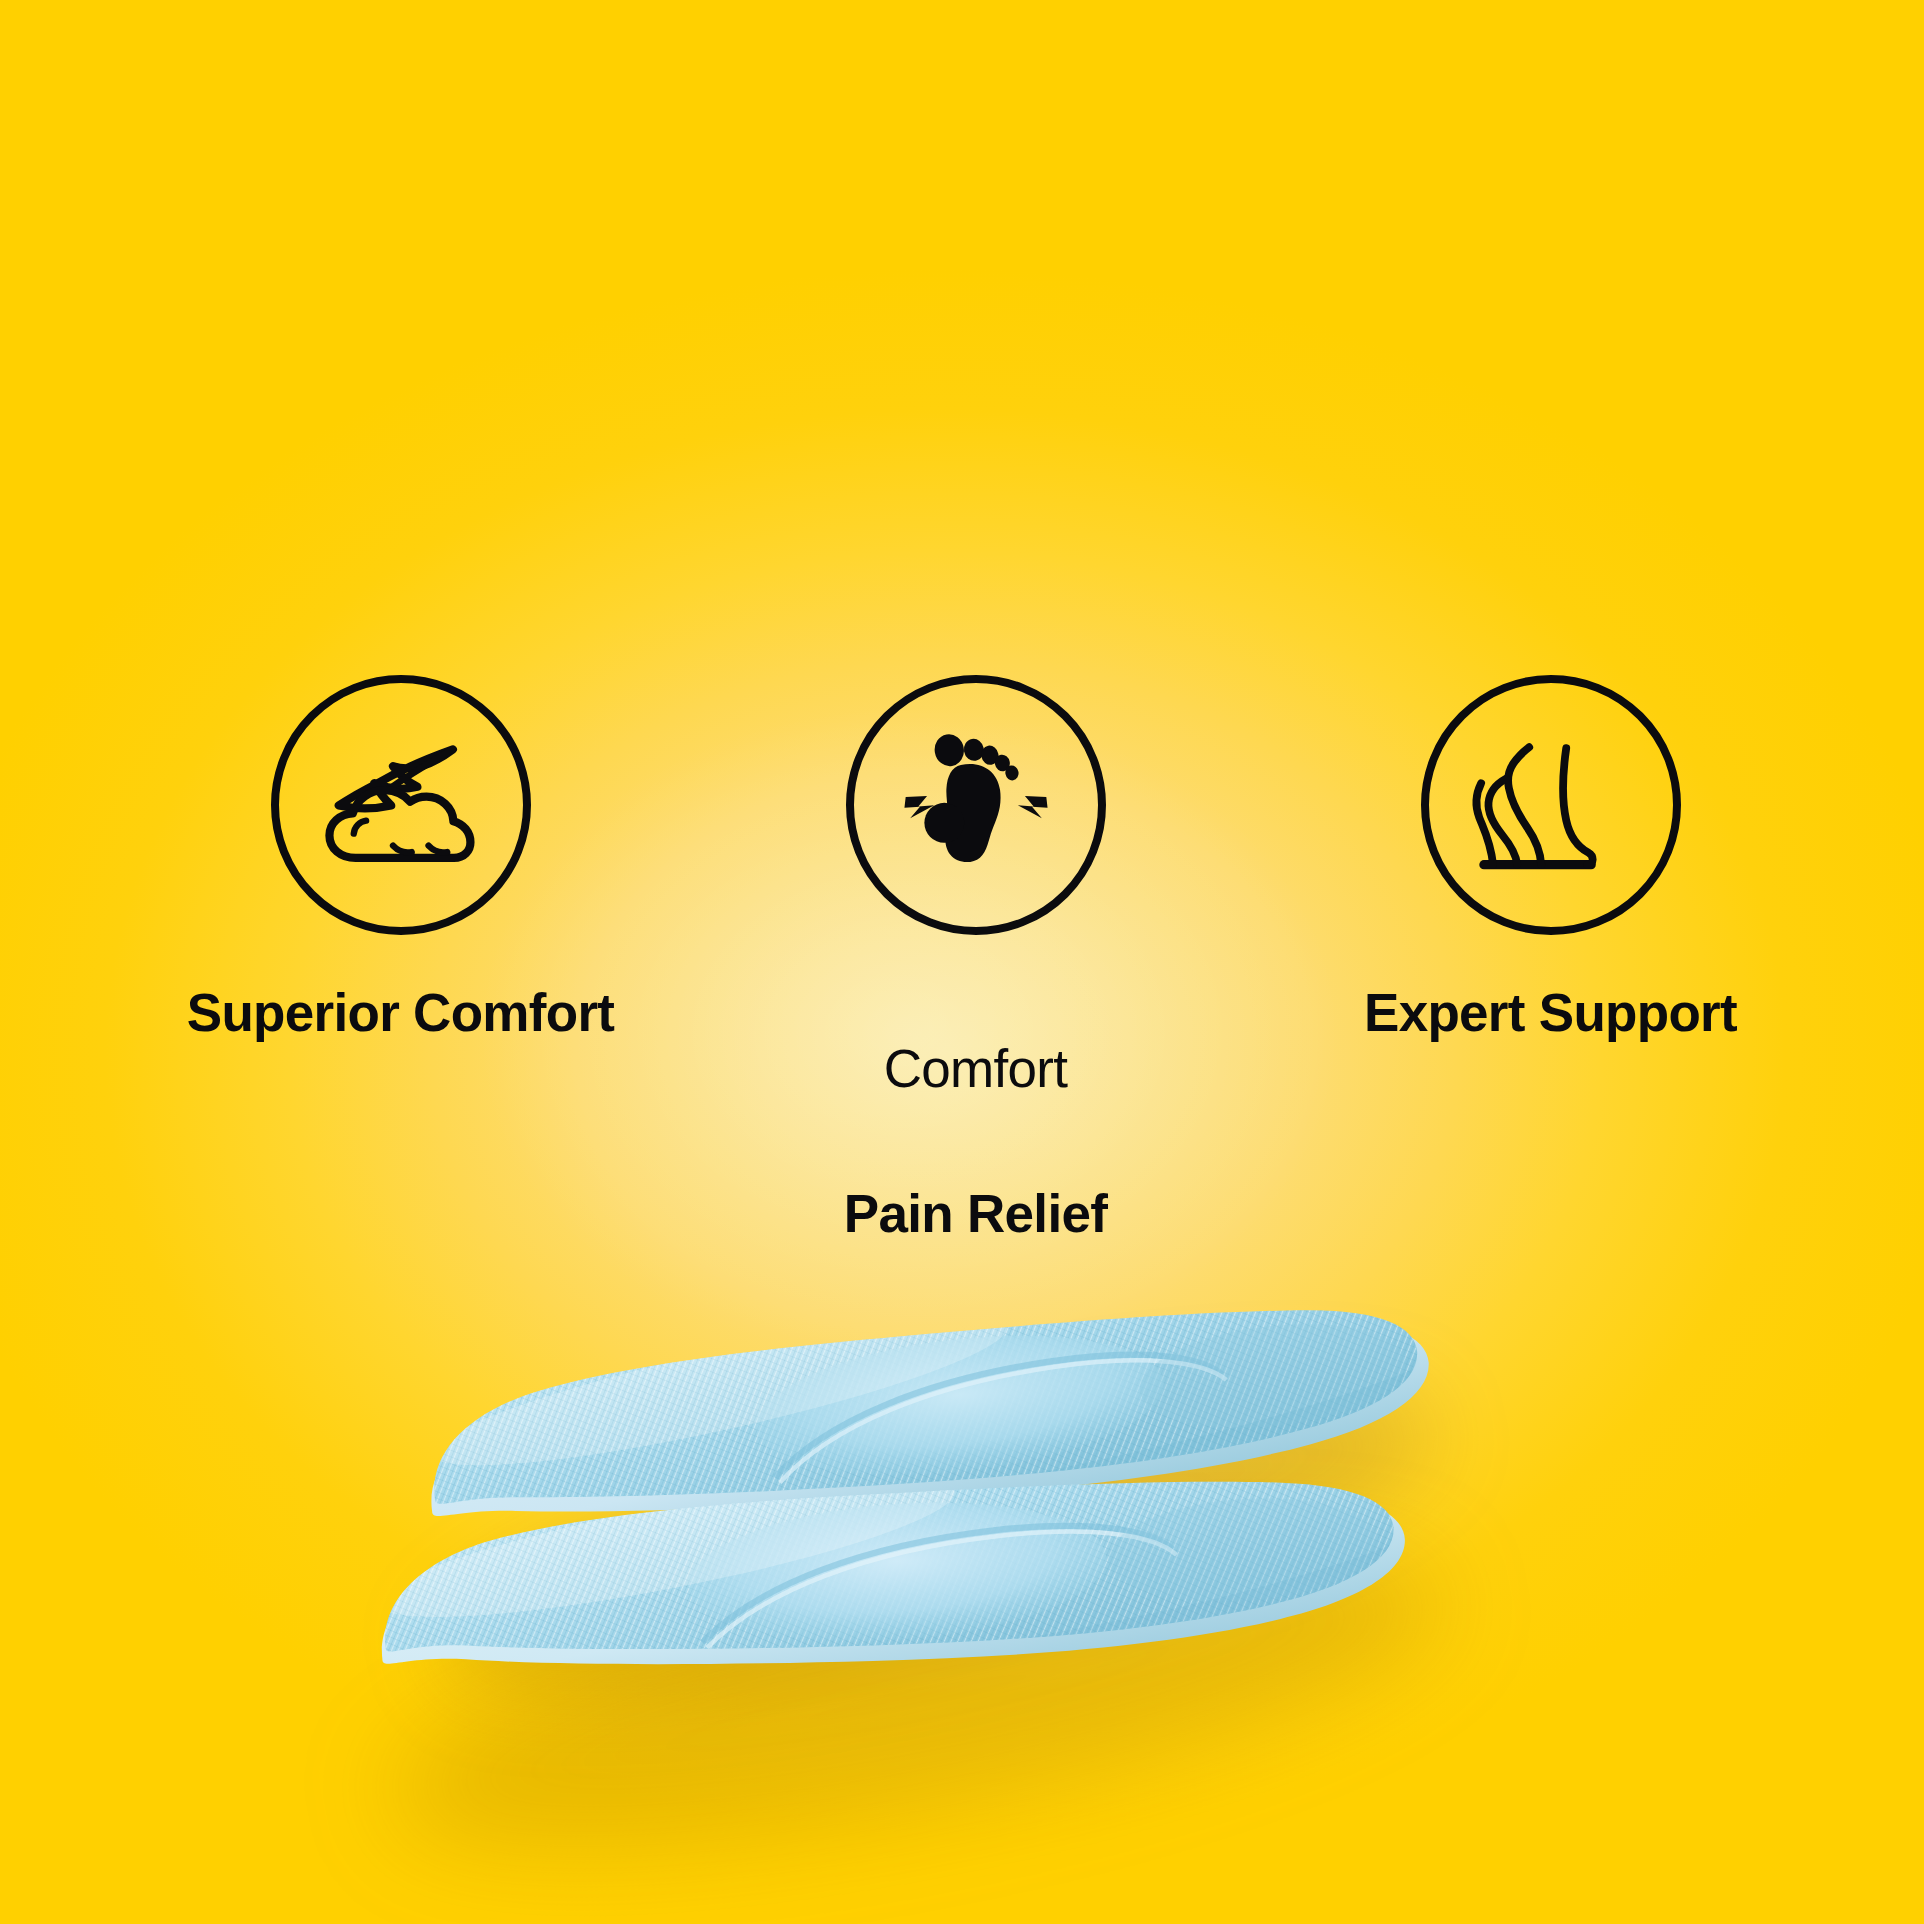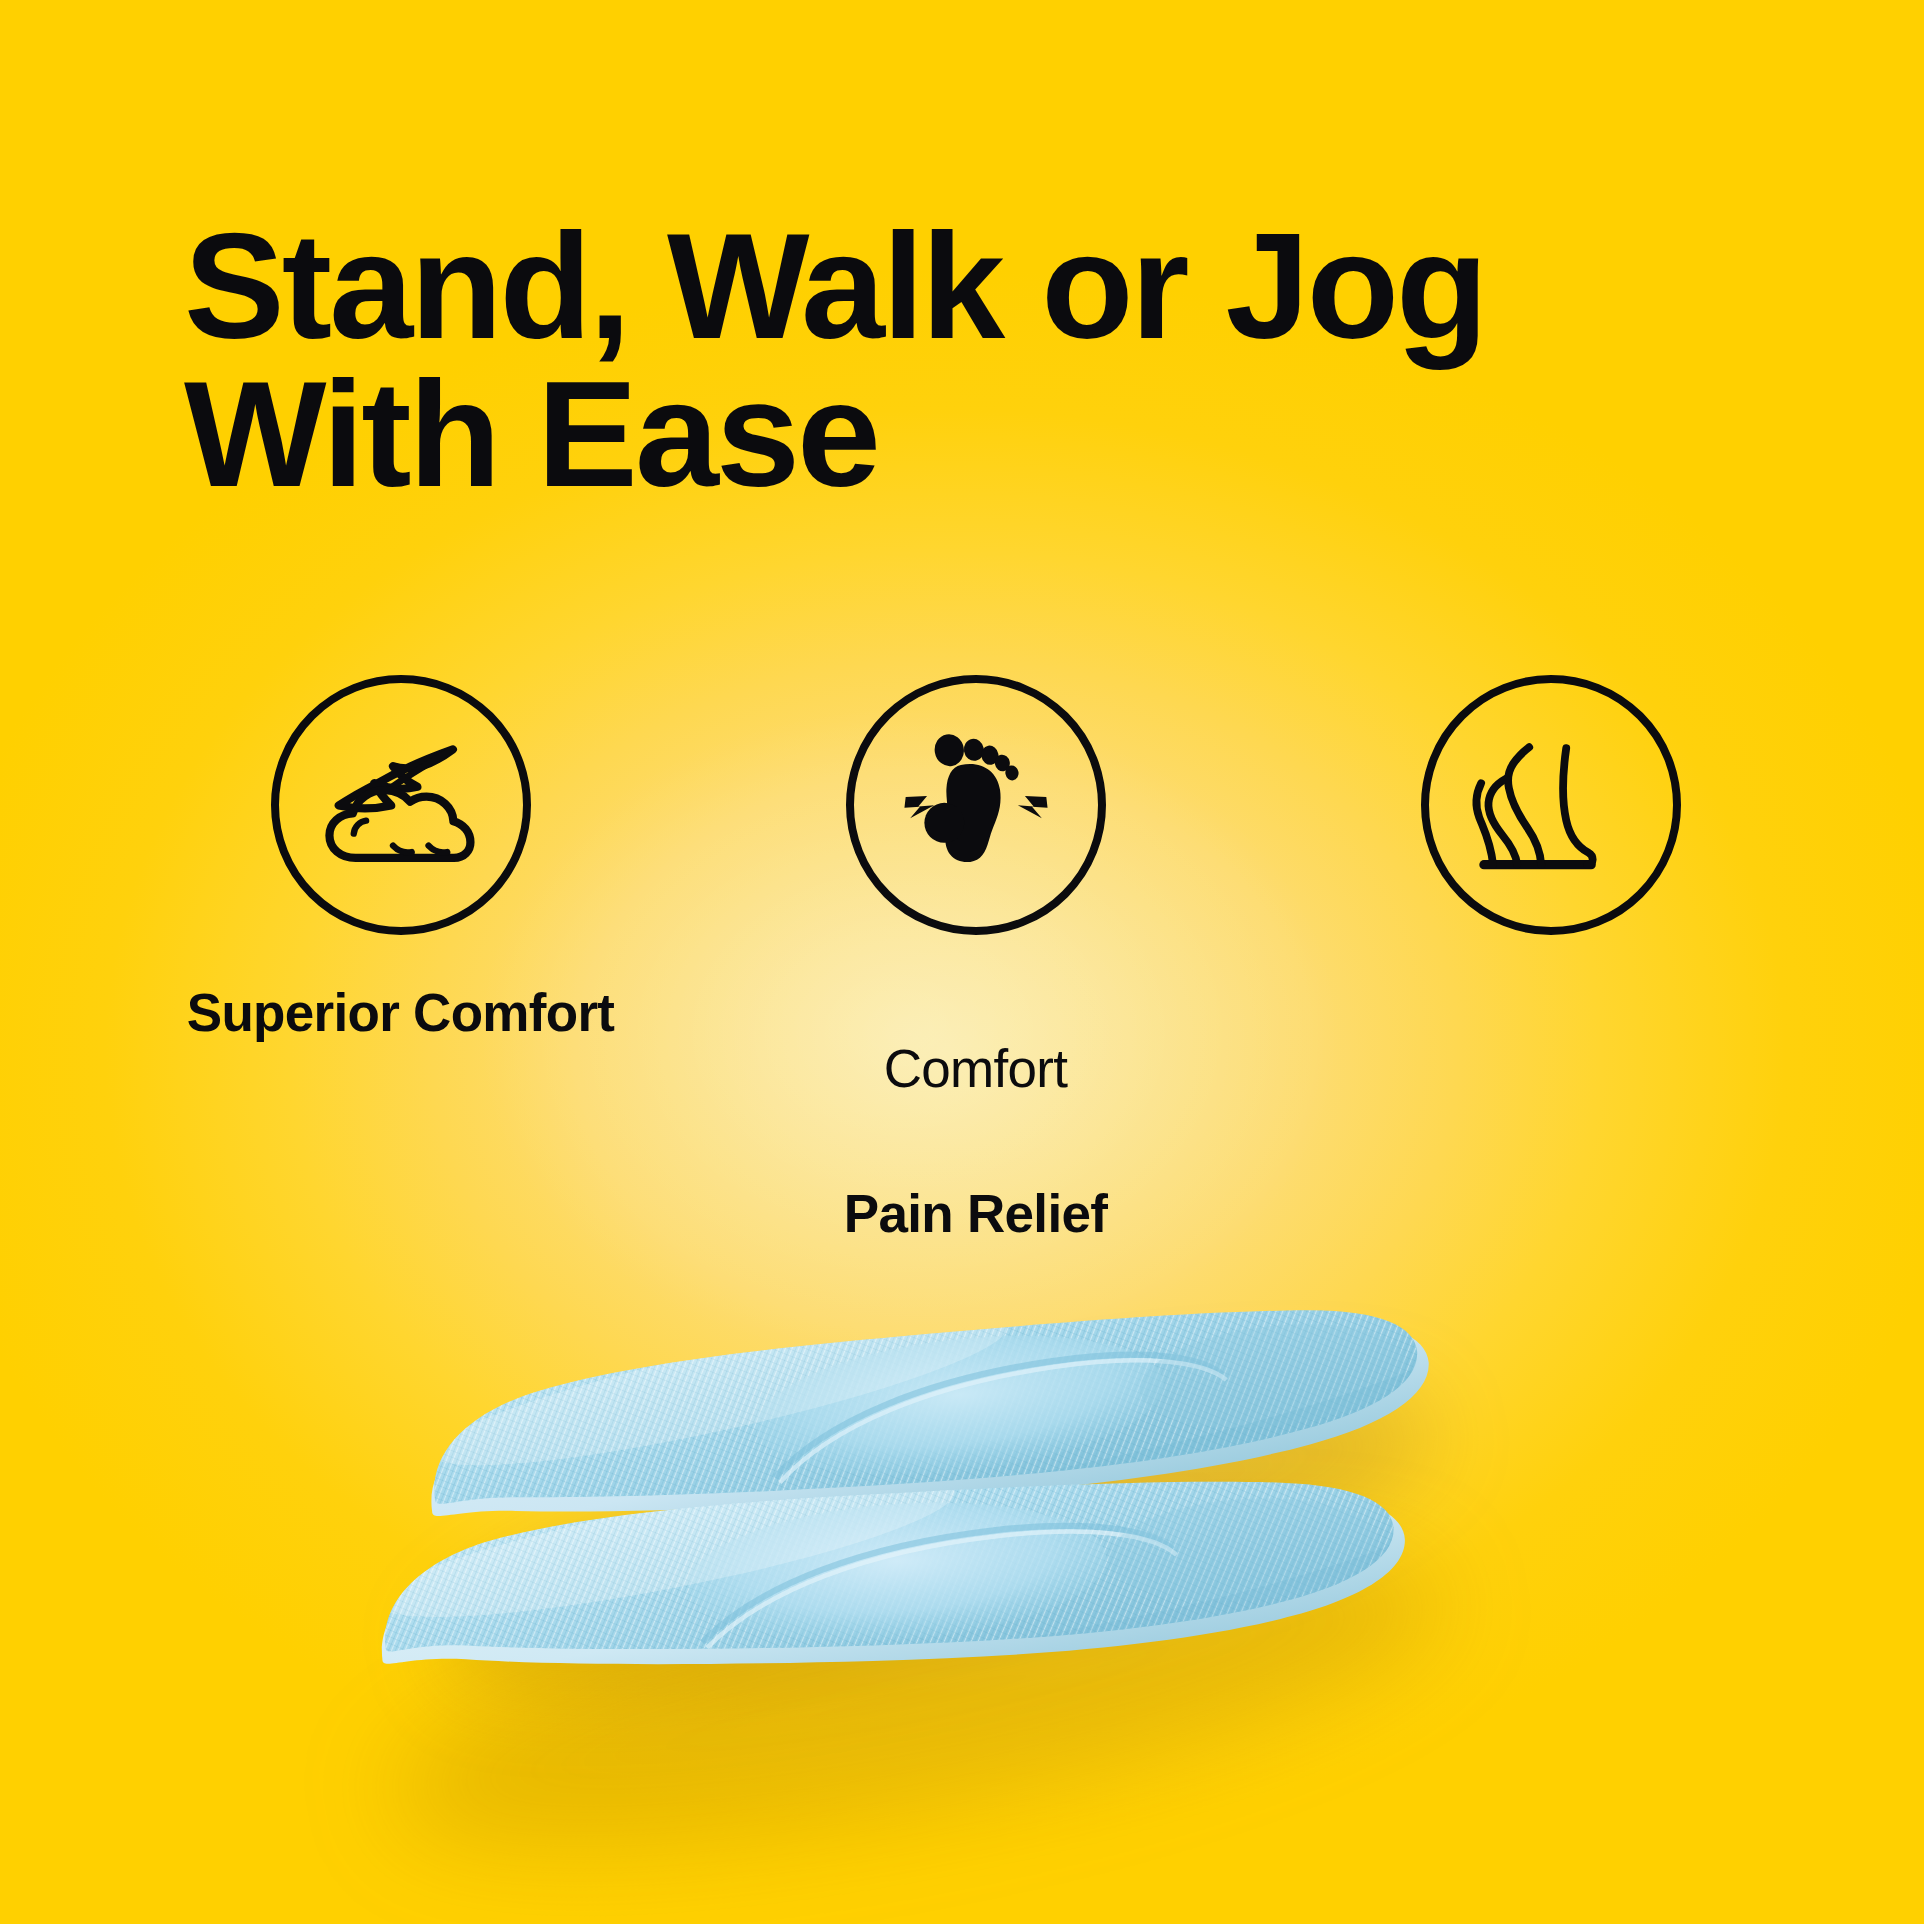--- a/index.html
+++ b/index.html
@@ -140,22 +140,20 @@
   .insole-front { left:308px; top:192px; transform:rotate(-11.0deg); z-index:3; }
 </style>
 </head>
 <body>
 
 <div id="stage">
 
   <div class="bg-glow"></div>
   <div class="bg-glow2"></div>
 
-  <h1 class="headline">Stand, Walk or Jog
-With Ease</h1>
 
   <div class="features">
 
     <div class="feature f1">
       <div class="icon-circle">
         <span>
           <svg width="187" height="187" viewBox="0 0 100 100" fill="none" stroke="#0B0B0E" stroke-width="4.4" stroke-linecap="round" stroke-linejoin="round">
 
             <path d="M78 20 C64 25 50 31 38 38 C30 42 23 46 17 50
                      C26 52 36 52 45 50 C41 46 38 42 36 38
@@ -220,20 +218,21 @@
             <path d="M38.5 18.5 C34.5 21.5 32.2 24 30 27.2 C27.5 30.8 26.5 35.5 27.5 40.5
                      C29 48.5 33 55.5 37.5 62 C41.5 67.8 44.5 74 45 82"></path>
 
             <path d="M26 35.5 C20.5 38.5 17 43 16.5 48.5 C16 54.5 19.5 60.5 24 66
                      C28.5 71.5 31.5 76.5 32 82"></path>
 
             <path d="M12.5 38 C9.5 44 9.2 50.5 11.5 56.5 C13.8 62.5 17.5 69 19 82"></path>
           </svg>
         </span>
       </div>
+      <div class="feature-label bold">Expert Support</div>
     </div>
 
   </div>
 
   <div class="product">
 
     <div class="shadow-a"></div>
     <div class="shadow-b"></div>
 
     <div class="insole insole-back">

